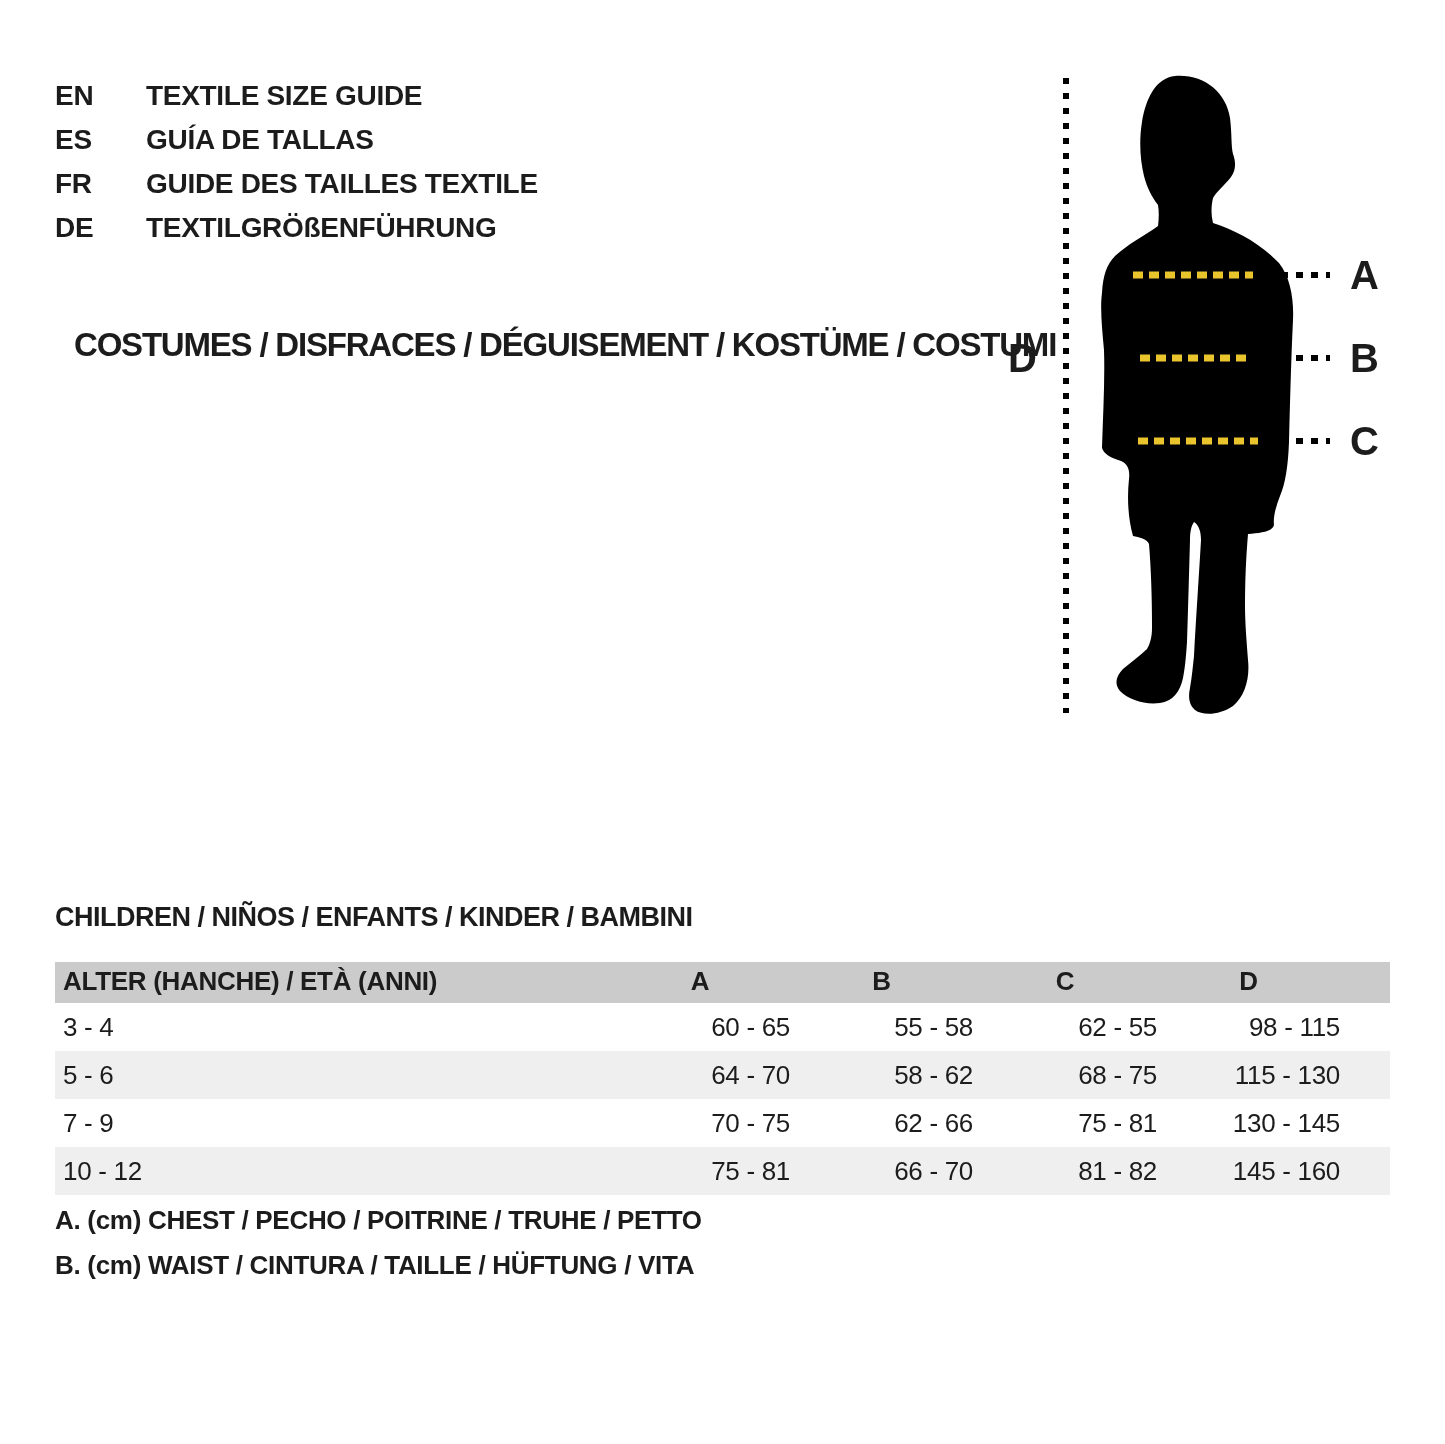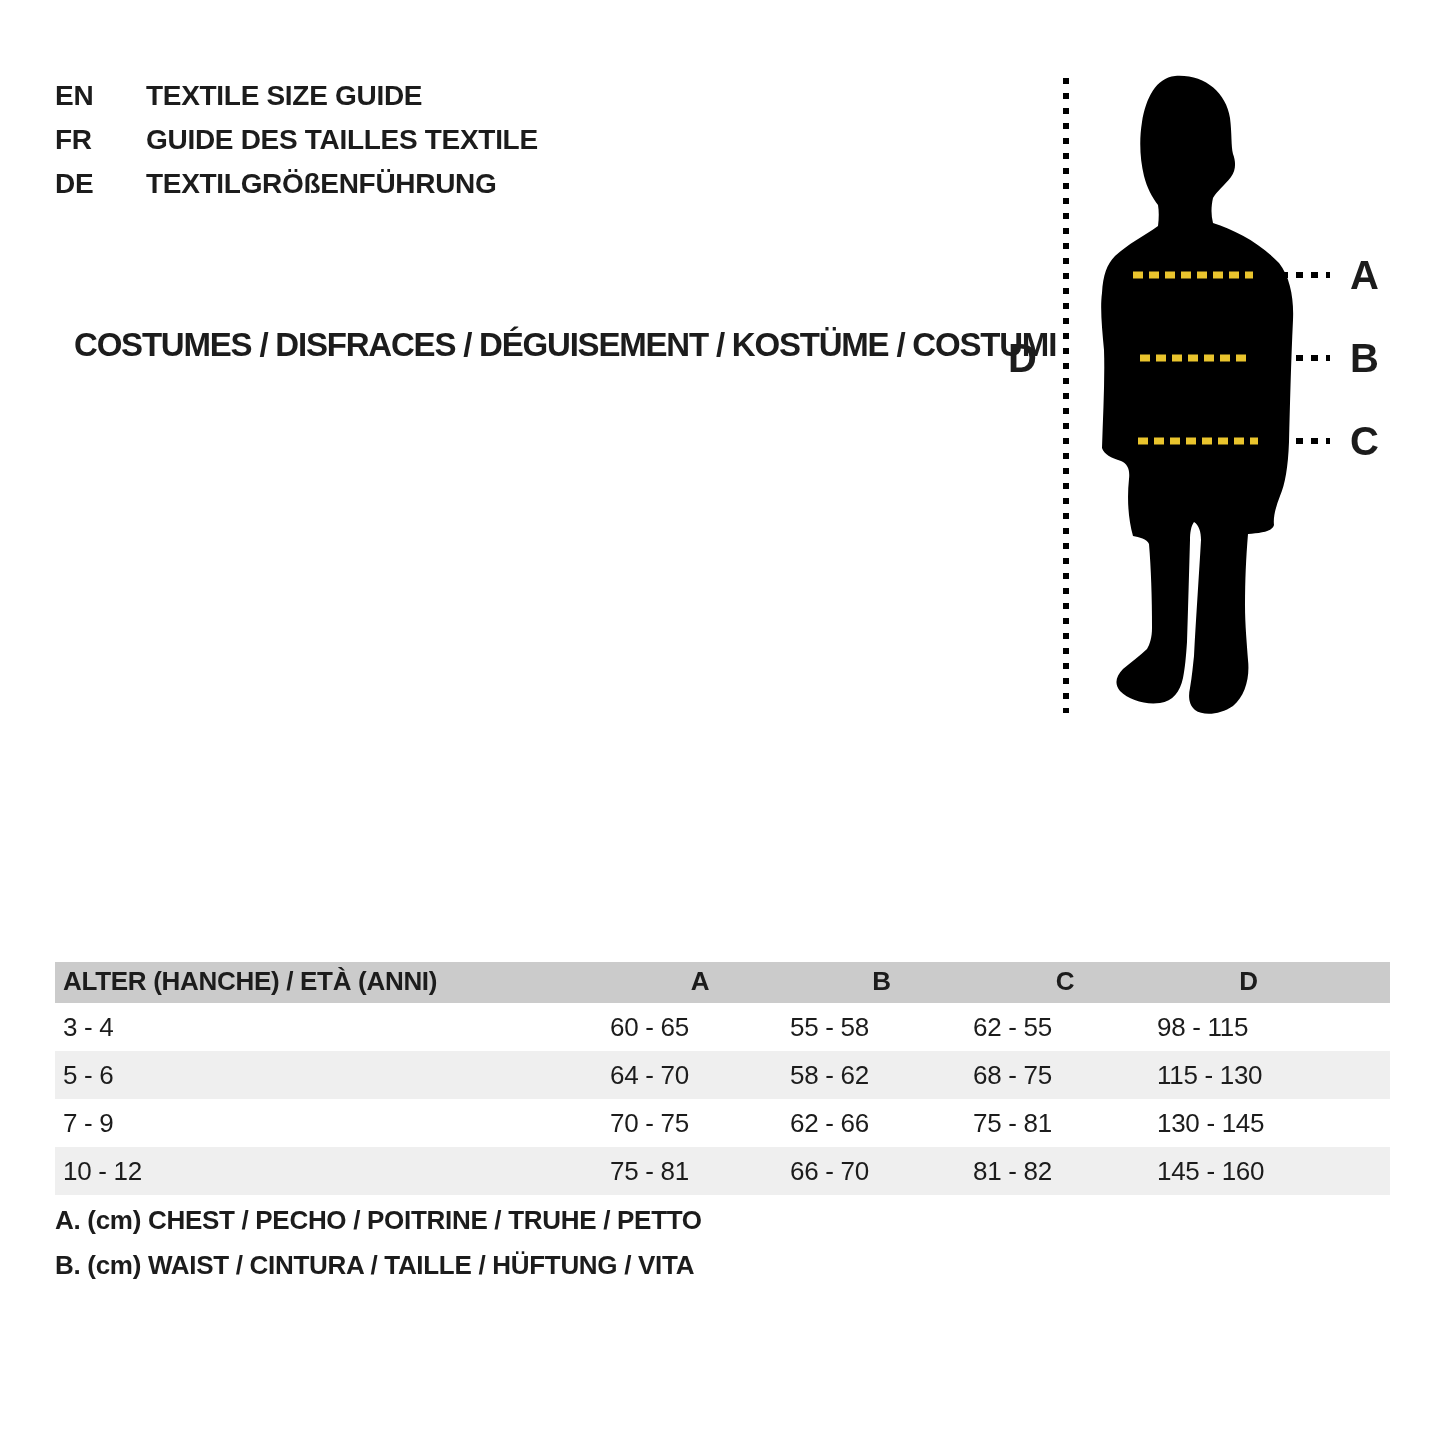--- a/index.html
+++ b/index.html
@@ -42,35 +42,39 @@
     font-size:27px;font-weight:700;letter-spacing:-0.5px;white-space:nowrap;
   }
   .size-table{position:absolute;left:55px;top:962px;width:1335px;font-size:26px;}
   .t-grid{display:grid;grid-template-columns:555px 180px 183px 184px 183px;}
   .t-header{background:var(--header-gray);padding:5px 50px 7px 0;}
   .t-header .age-head{padding-left:8px;line-height:29px;font-weight:700;}
   .t-header .col-head{text-align:center;line-height:29px;font-weight:700;align-self:start;}
   .t-row{height:48px;align-items:center;padding-right:50px;font-weight:400;}
   .t-row.alt{background:var(--row-alt-gray);}
   .t-row .age-cell{padding-left:8px;}
-  .t-row .val-cell{text-align:left;}
+  .t-row .val-cell{text-align:right;}
 
   
   .footnotes{position:absolute;left:55px;top:1198px;list-style:none;}
   .footnotes li{line-height:45px;font-size:26px;font-weight:700;white-space:nowrap;}
 </style>
 </head>
 <body>
 
 <div class="canvas">
 
   <section class="lang-list">
     <div class="lang-row">
       <span class="lang-code">EN</span>
       <span class="lang-label">TEXTILE SIZE GUIDE</span>
+    </div>
+    <div class="lang-row">
+      <span class="lang-code">ES</span>
+      <span class="lang-label">GUÍA DE TALLAS</span>
     </div>
     <div class="lang-row">
       <span class="lang-code">FR</span>
       <span class="lang-label">GUIDE DES TAILLES TEXTILE</span>
     </div>
     <div class="lang-row">
       <span class="lang-code">DE</span>
       <span class="lang-label">TEXTILGRÖßENFÜHRUNG</span>
     </div>
   </section>
@@ -132,20 +136,21 @@
       <line x1="150" y1="298" x2="258" y2="298" stroke-width="7" stroke-dasharray="10 6" stroke="#e9c42d"></line>
       <line x1="291" y1="298" x2="340" y2="298" stroke="#000000" stroke-width="6" stroke-dasharray="7 8"></line>
       <text x="360" y="312" class="measure-label">B</text>
 
       <line x1="148" y1="381" x2="268" y2="381" stroke-width="7" stroke-dasharray="10 6" stroke="#e9c42d"></line>
       <line x1="291" y1="381" x2="340" y2="381" stroke="#000000" stroke-width="6" stroke-dasharray="7 8"></line>
       <text x="360" y="395" class="measure-label">C</text>
     </svg>
   </div>
 
+  <h2 class="children-heading">CHILDREN / NIÑOS / ENFANTS / KINDER / BAMBINI</h2>
 
   <div class="size-table">
     <div class="t-grid t-header">
       <div class="age-head">
         <div>ALTER (HANCHE) / ETÀ (ANNI)</div>
       </div>
       <div class="col-head">A</div>
       <div class="col-head">B</div>
       <div class="col-head">C</div>
       <div class="col-head">D</div>

